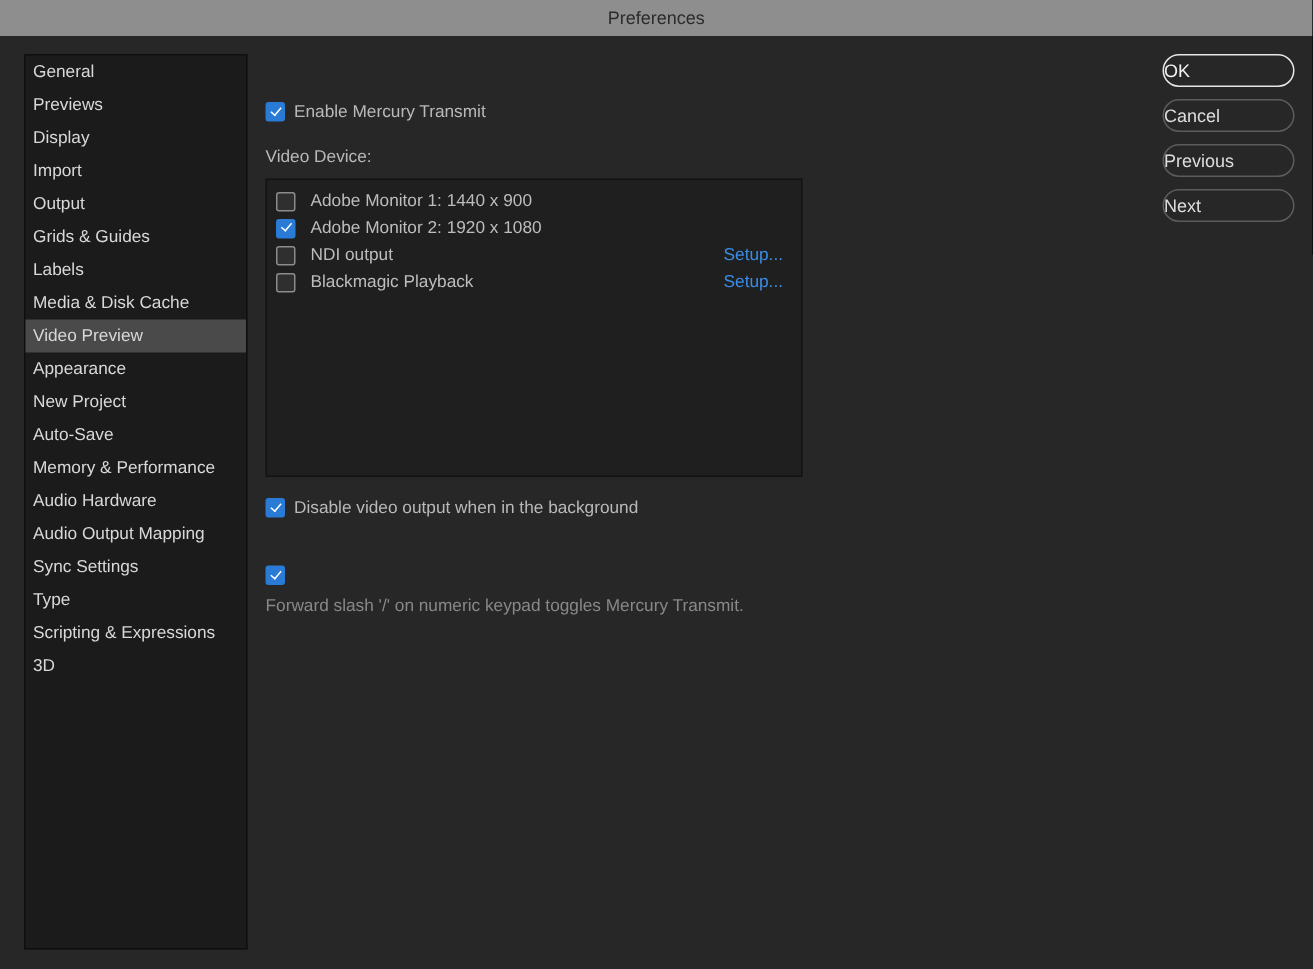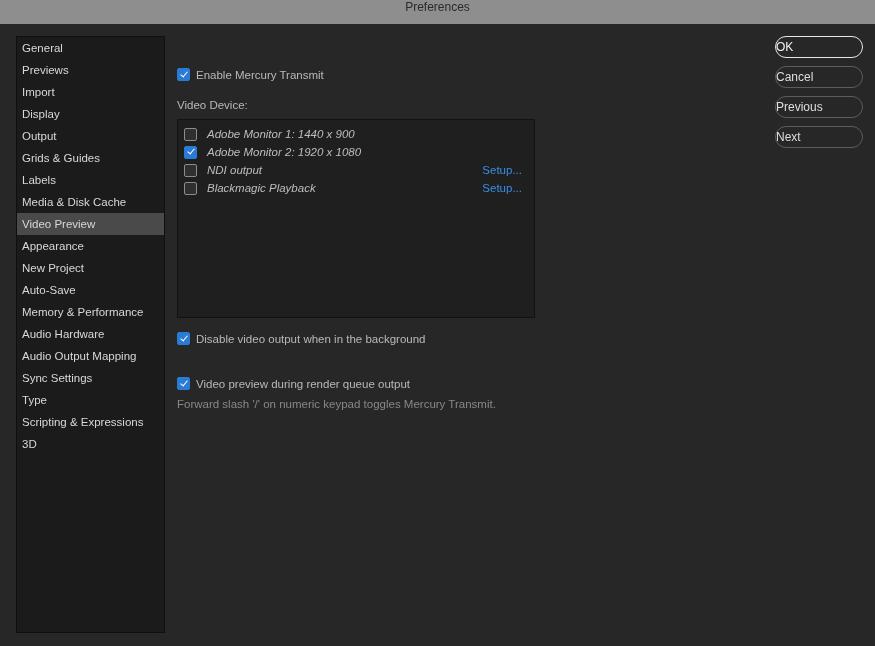--- a/index.html
+++ b/index.html
@@ -9,21 +9,21 @@
     overflow: hidden;
     font-family: -apple-system, "Segoe UI", Arial, sans-serif;
     font-size: 12px;
     background: #000;
     color: #ccc;
   }
   .titlebar {
     height: 24px;
     background: #8e8e8e;
     display: flex;
-    align-items: flex-start;
+    align-items: center;
     justify-content: center;
     color: #2b2b2b;
     font-size: 12px;
   }
   .window-body {
     position: relative;
     background: #272727;
     height: 622px;
     width: 875px;
   }
@@ -101,21 +101,20 @@
   .device-row {
     display: flex;
     align-items: center;
     height: 18px;
     font-size: 11.5px;
     color: #bdbdbd;
   }
   .device-label {
     flex: 1;
     padding-left: 4px;
-    font-style: italic;
   }
   .setup-link {
     color: #3a8ee6;
     cursor: pointer;
     padding-right: 6px;
   }
   .hint-text {
     color: #888;
     margin-top: 6px;
     font-size: 11.5px;
@@ -150,22 +149,22 @@
 
 <div class="titlebar">
   <span>Preferences</span>
 </div>
 
 <div class="window-body">
 
   <div class="sidebar" id="sidebar">
       <div class="sidebar-item"><span>General</span></div>
       <div class="sidebar-item"><span>Previews</span></div>
+      <div class="sidebar-item"><span>Display</span></div>
       <div class="sidebar-item"><span>Import</span></div>
-      <div class="sidebar-item"><span>Display</span></div>
       <div class="sidebar-item"><span>Output</span></div>
       <div class="sidebar-item"><span>Grids &amp; Guides</span></div>
       <div class="sidebar-item"><span>Labels</span></div>
       <div class="sidebar-item"><span>Media &amp; Disk Cache</span></div>
       <div class="sidebar-item selected"><span>Video Preview</span></div>
       <div class="sidebar-item"><span>Appearance</span></div>
       <div class="sidebar-item"><span>New Project</span></div>
       <div class="sidebar-item"><span>Auto-Save</span></div>
       <div class="sidebar-item"><span>Memory &amp; Performance</span></div>
       <div class="sidebar-item"><span>Audio Hardware</span></div>
@@ -208,21 +207,20 @@
 
     <div class="row">
       <span class="chk checked"></span>
       <span>Disable video output when in the background</span>
     </div>
 
     <div style="height:24px"></div>
 
     <div class="row">
       <span class="chk checked"></span>
-      <span>Video preview during render queue output</span>
     </div>
 
     <div class="hint-text">Forward slash '/' on numeric keypad toggles Mercury Transmit.</div>
 
   </div>
 
   <div class="button-col">
     <div class="btn primary">
         <span>OK</span>
       </div>

